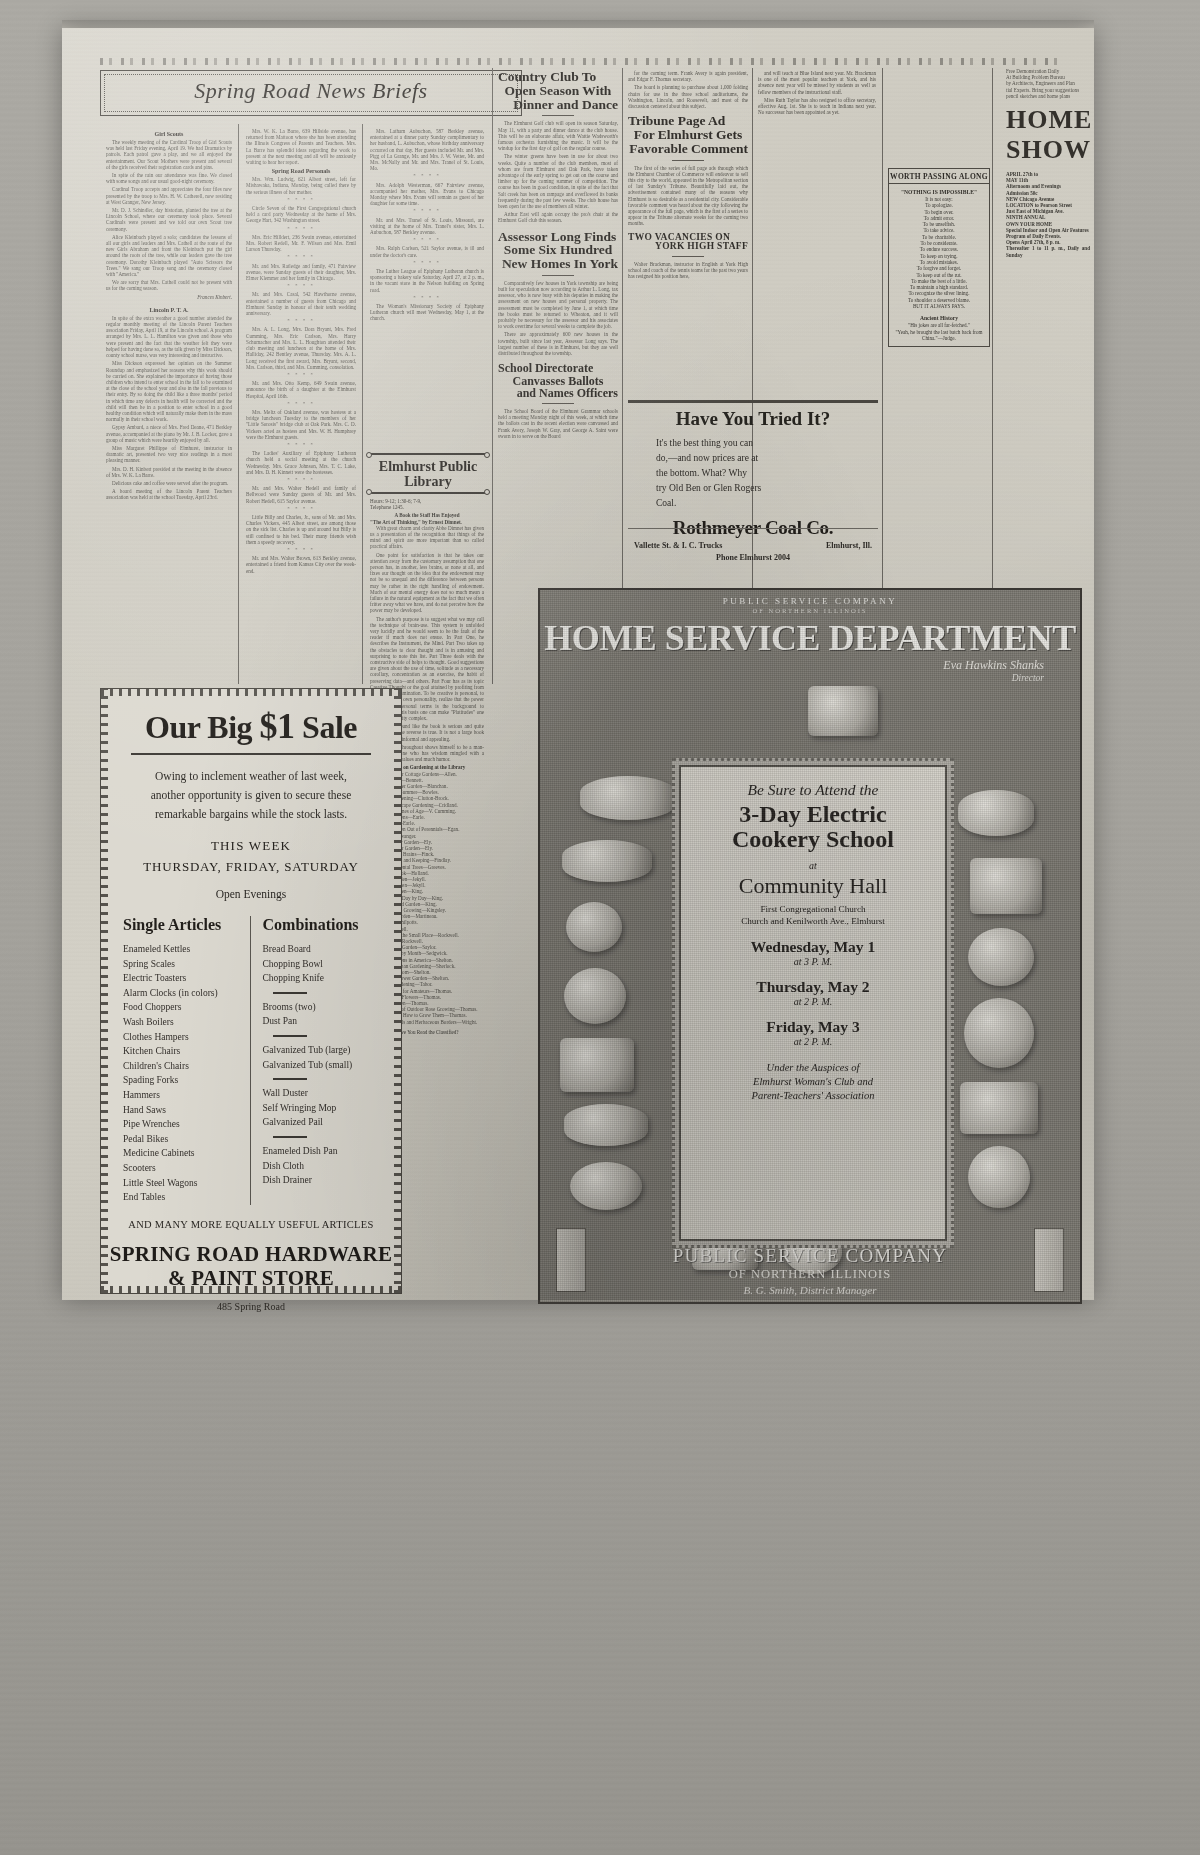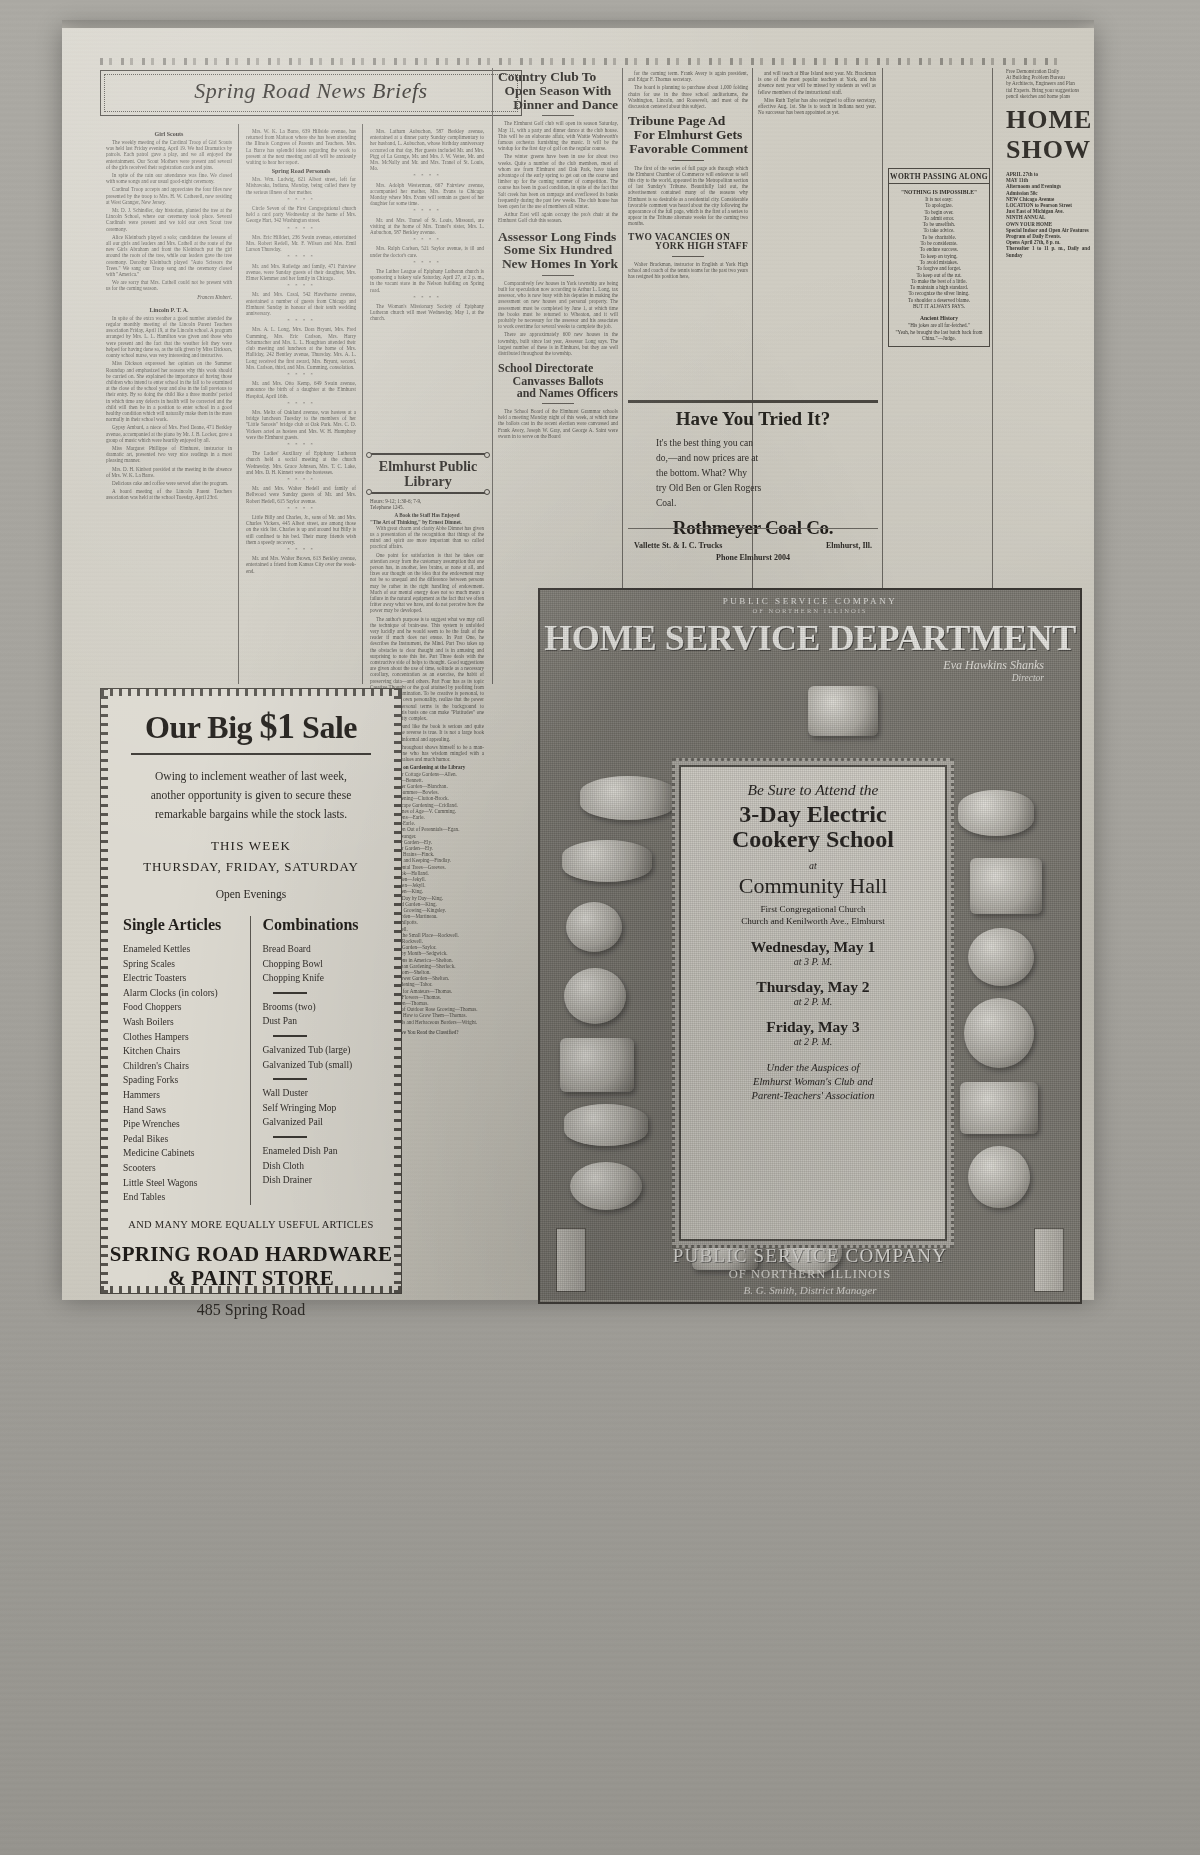--- a/index.html
+++ b/index.html
@@ -105,21 +105,21 @@
   .sale-cols{display:flex;margin-top:16px;padding:0 22px;}
   .sale-cols .c{flex:1;}
   .sale-cols .c.left{padding-right:10px;border-right:1px solid #5a5751;}
   .sale-cols .c.right{padding-left:12px;}
   .sale-colhead{font-size:16px;font-weight:bold;color:#221f1b;margin-bottom:8px;}
   .sale-item{font-size:9.5px;line-height:14.6px;color:#332f2b;}
   .sale-sep{width:34px;height:2px;background:#3c3934;margin:6px 0 6px 10px;}
   .sale-many{text-align:center;font-size:10.5px;letter-spacing:.3px;color:#2b2824;margin-top:14px;}
   .sale-store{text-align:center;font-size:21px;font-weight:bold;color:#1f1c19;
       margin-top:12px;line-height:1.18;letter-spacing:.3px;}
-  .sale-addr{text-align:center;font-size:16px;color:#2b2824;margin-top:10px;}
+  .sale-addr{text-align:center;font-size:10px;color:#2b2824;margin-top:10px;}
 
   
   .psad{position:absolute;background:#817e77;border:2px solid #3b3834;overflow:hidden;}
   .psad:after{content:"";position:absolute;inset:0;pointer-events:none;
       background:repeating-linear-gradient(0deg,rgba(0,0,0,.07) 0 1px,rgba(255,255,255,.04) 1px 2px),
                  repeating-linear-gradient(90deg,rgba(0,0,0,.06) 0 1px,rgba(255,255,255,.03) 1px 2px);}
   .ps-top{position:relative;padding:6px 0 2px;text-align:center;}
   .ps-co{font-size:9px;letter-spacing:2.6px;color:#ecebe6;font-variant:small-caps;}
   .ps-co2{font-size:6.6px;letter-spacing:2px;color:#d9d7d1;font-variant:small-caps;margin-top:1px;}
   .ps-title{margin-top:4px;text-align:center;font-size:36px;font-weight:bold;color:#f2f1ec;

